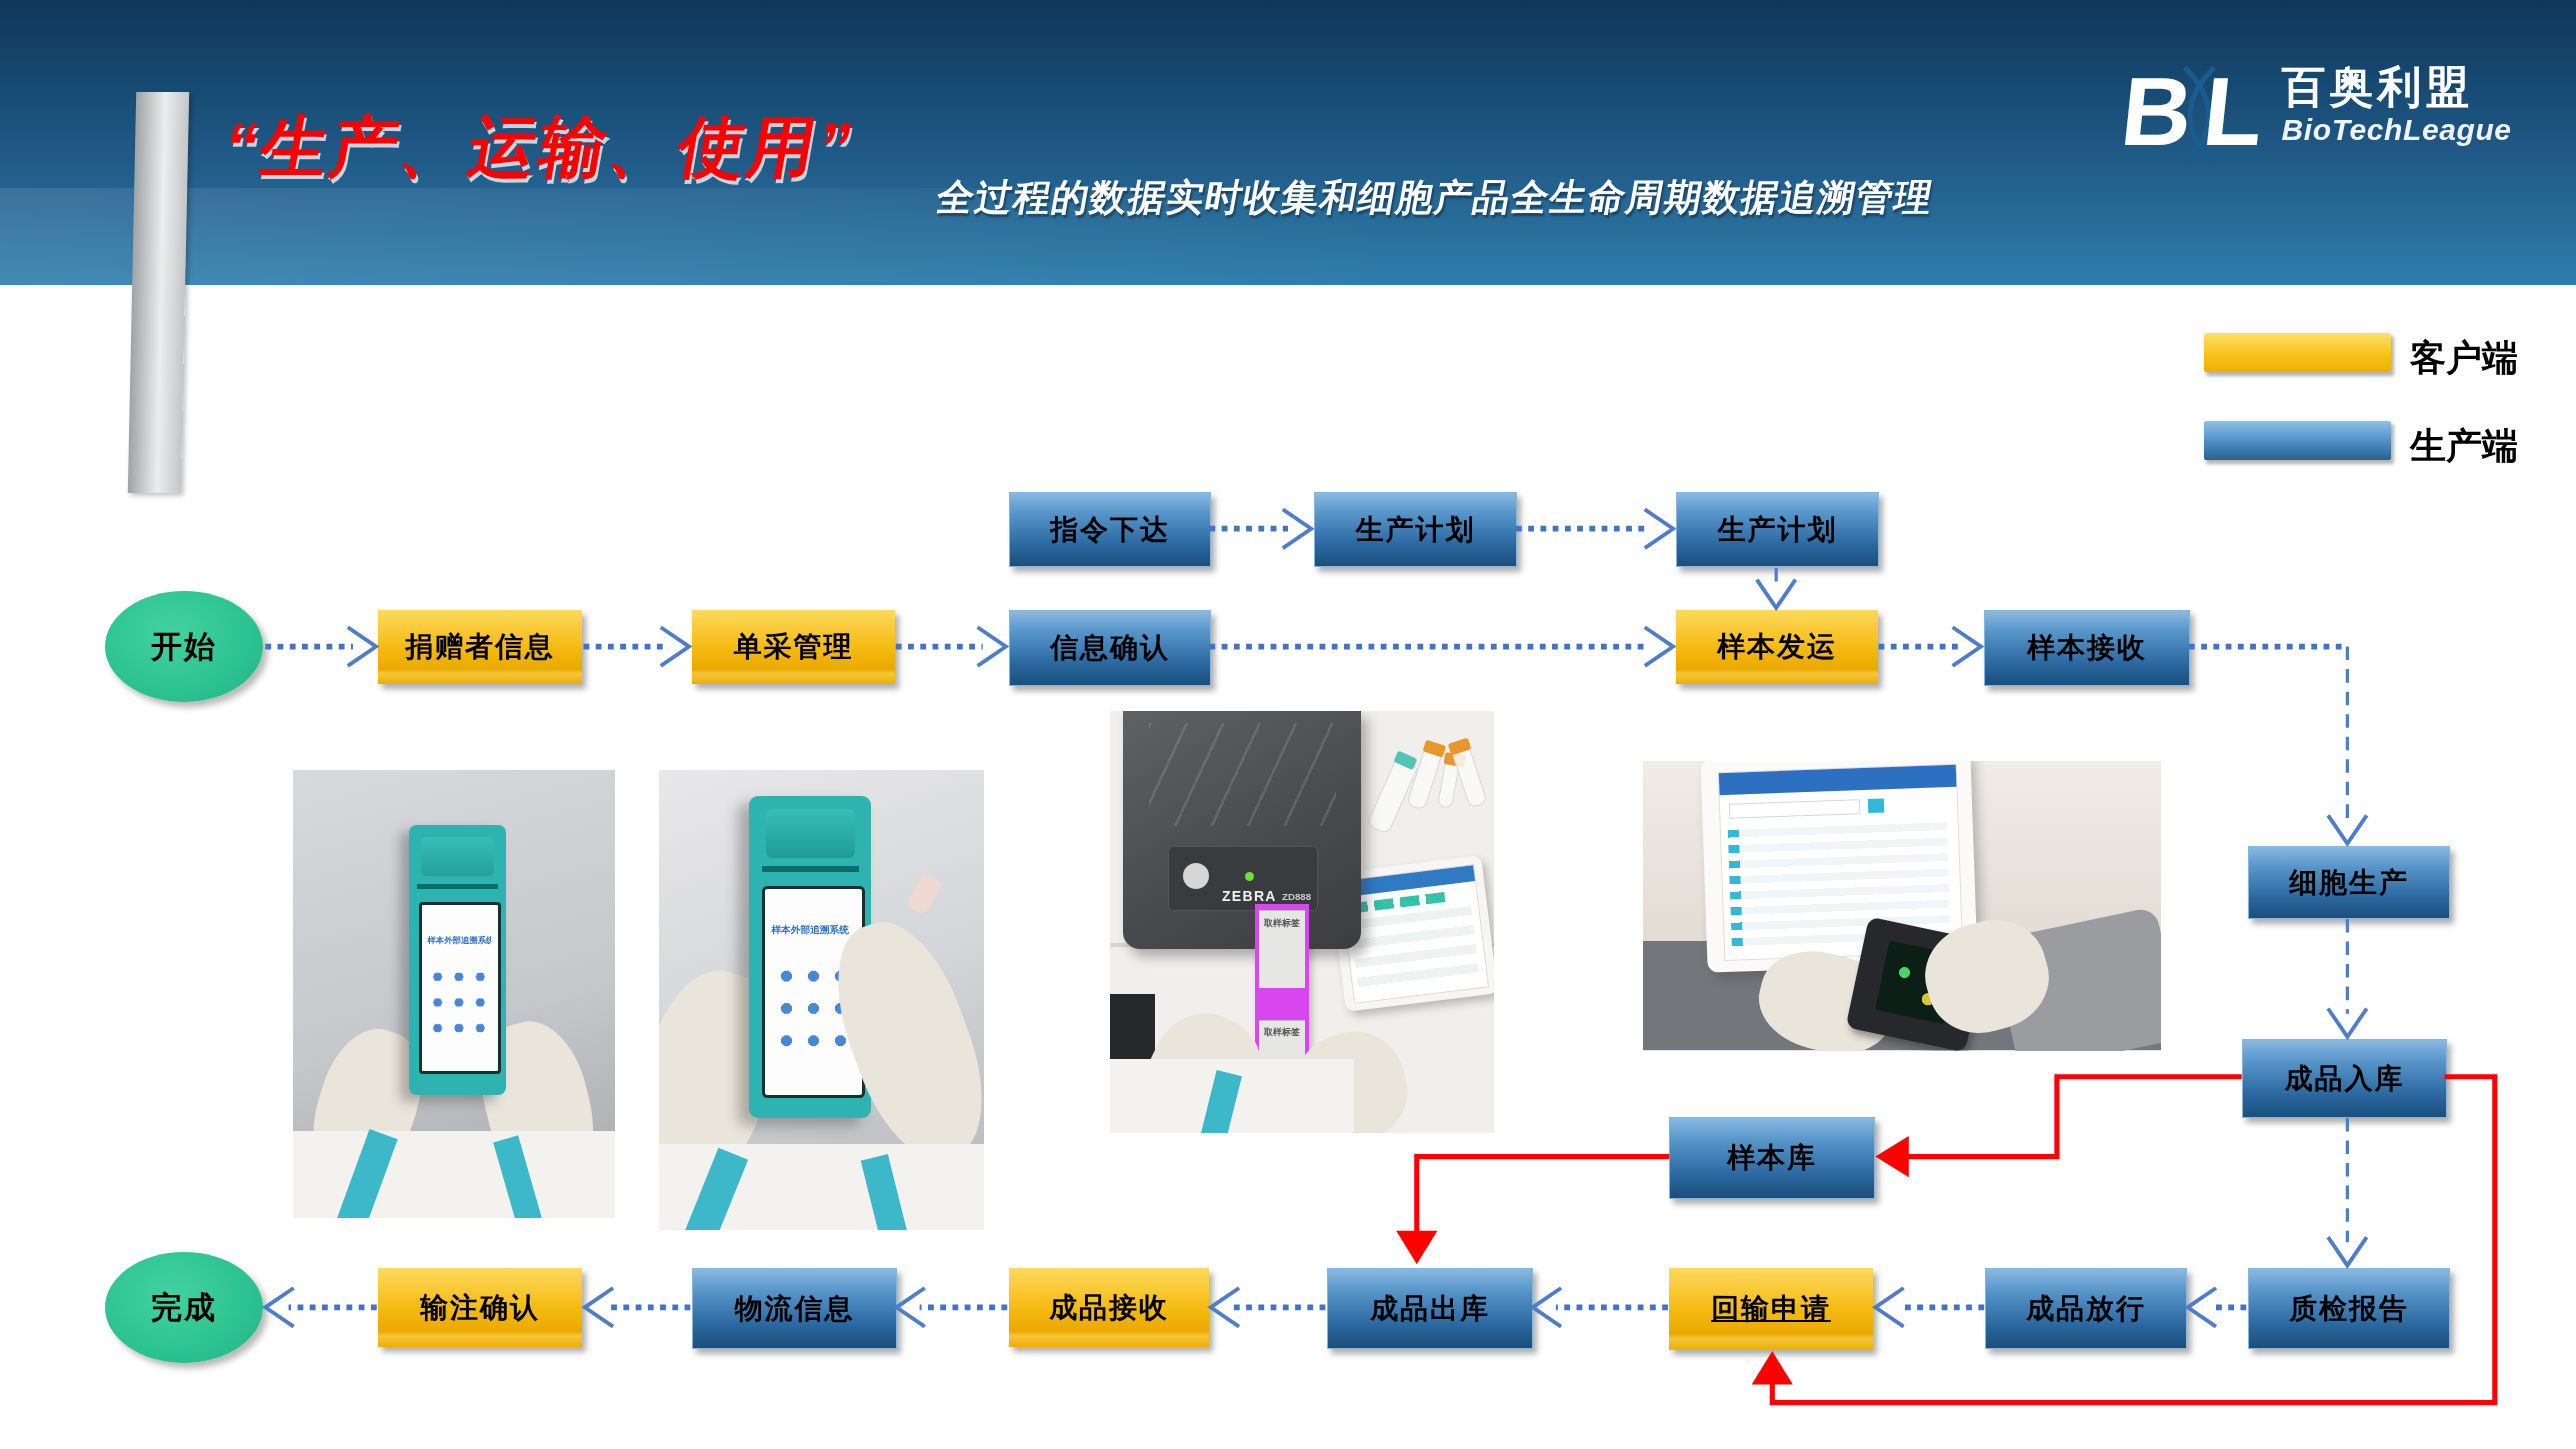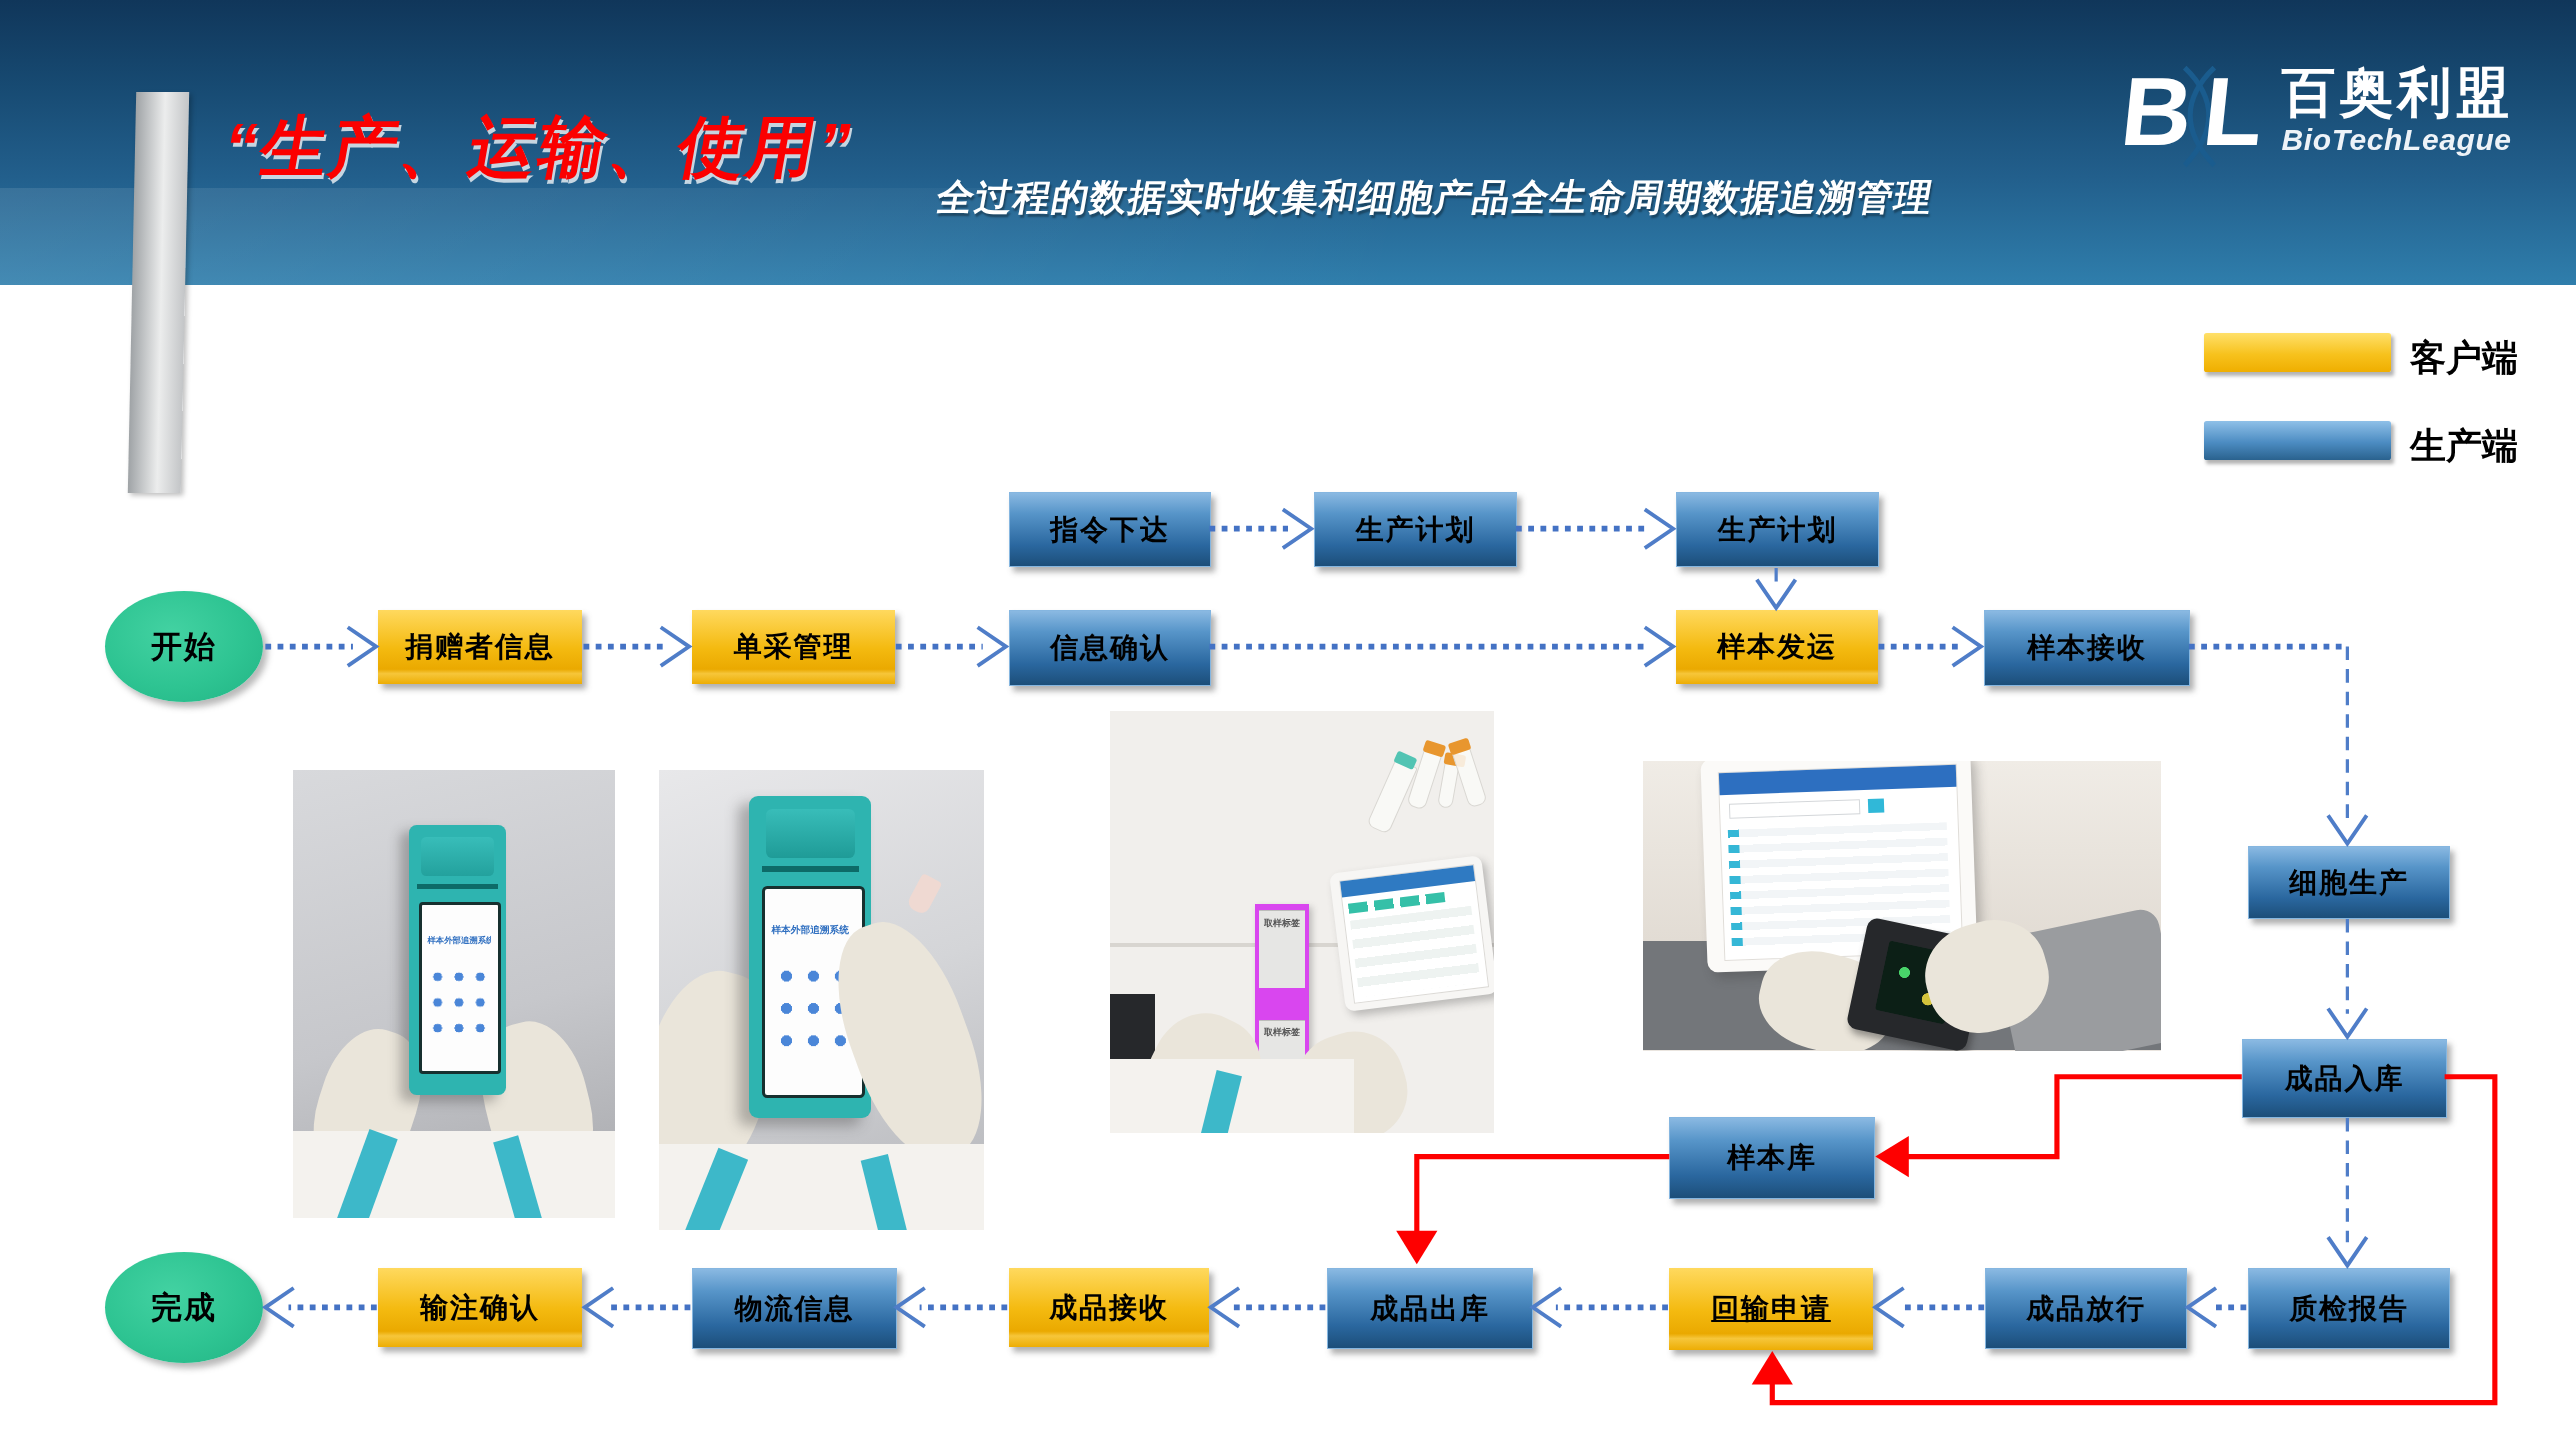--- a/index.html
+++ b/index.html
@@ -23,21 +23,21 @@
           text-shadow:1.9px 2.6px 1.9px rgba(0,0,0,0.35);z-index:4;}
 
   
   #logo{position:absolute;left:2122px;top:64px;display:flex;align-items:flex-start;z-index:4;}
   #logo .mark{position:relative;width:148px;height:106px;}
   #logo .mark .b,#logo .mark .l{position:absolute;top:-7.7px;font-size:97px;font-weight:bold;color:#ffffff;transform:skewX(-6deg);}
   #logo .mark .b{left:0;}
   #logo .mark .l{left:82px;}
   #logo .mark svg{position:absolute;left:55px;top:1.3px;}
   #logo .names{margin-left:11.6px;display:flex;flex-direction:column;}
-  #logo .cn{font-size:54px;font-weight:bold;color:#ffffff;letter-spacing:3.9px;line-height:1.05;}
+  #logo .cn{font-size:44px;font-weight:bold;color:#ffffff;letter-spacing:3.9px;line-height:1.05;}
   #logo .en{font-size:30px;font-weight:bold;font-style:italic;color:#eef3f8;letter-spacing:0.6px;margin-top:2.6px;}
 
   
   .legend-bar{position:absolute;width:187px;height:39px;border-radius:2.6px;box-shadow:2.6px 3.2px 3.9px rgba(0,0,0,0.3);}
   #legend-client-bar{left:2204px;top:333px;background:linear-gradient(to bottom,#ffe06a 0%,#f7c21d 55%,#efae00 100%);}
   #legend-production-bar{left:2204px;top:421px;background:linear-gradient(to bottom,#8fc0e8 0%,#4c8cc2 55%,#2a628e 100%);}
   .legend-label{position:absolute;font-size:36px;font-weight:bold;color:#000;}
   #legend-client-label{left:2410px;top:334px;}
   #legend-production-label{left:2410px;top:422px;}
 
@@ -242,20 +242,29 @@
         </div>
       <div class="tube tb4">
           <span class="cap"></span>
         </div>
     </div>
     <div class="tablet">
       <div class="tscreen">
         <div class="tbar"></div>
         <div class="tchips"></div>
         <div class="trows"></div>
+      </div>
+    </div>
+    <div class="printer">
+      <div class="ridges"></div>
+      <div class="panel">
+        <div class="pwr"></div>
+        <div class="led"></div>
+        <div class="brand">ZEBRA</div>
+        <div class="model">ZD888</div>
       </div>
     </div>
     <div class="strip">
       <div class="lbl lb1"><span class="cap">取样标签</span><span class="lines"></span></div>
       <div class="lbl lb2"><span class="cap">取样标签</span><span class="lines"></span></div>
     </div>
     <div class="dark"></div>
     <div class="g1 glove"></div>
     <div class="g2 glove"></div>
     <div class="s1 suit"></div>

